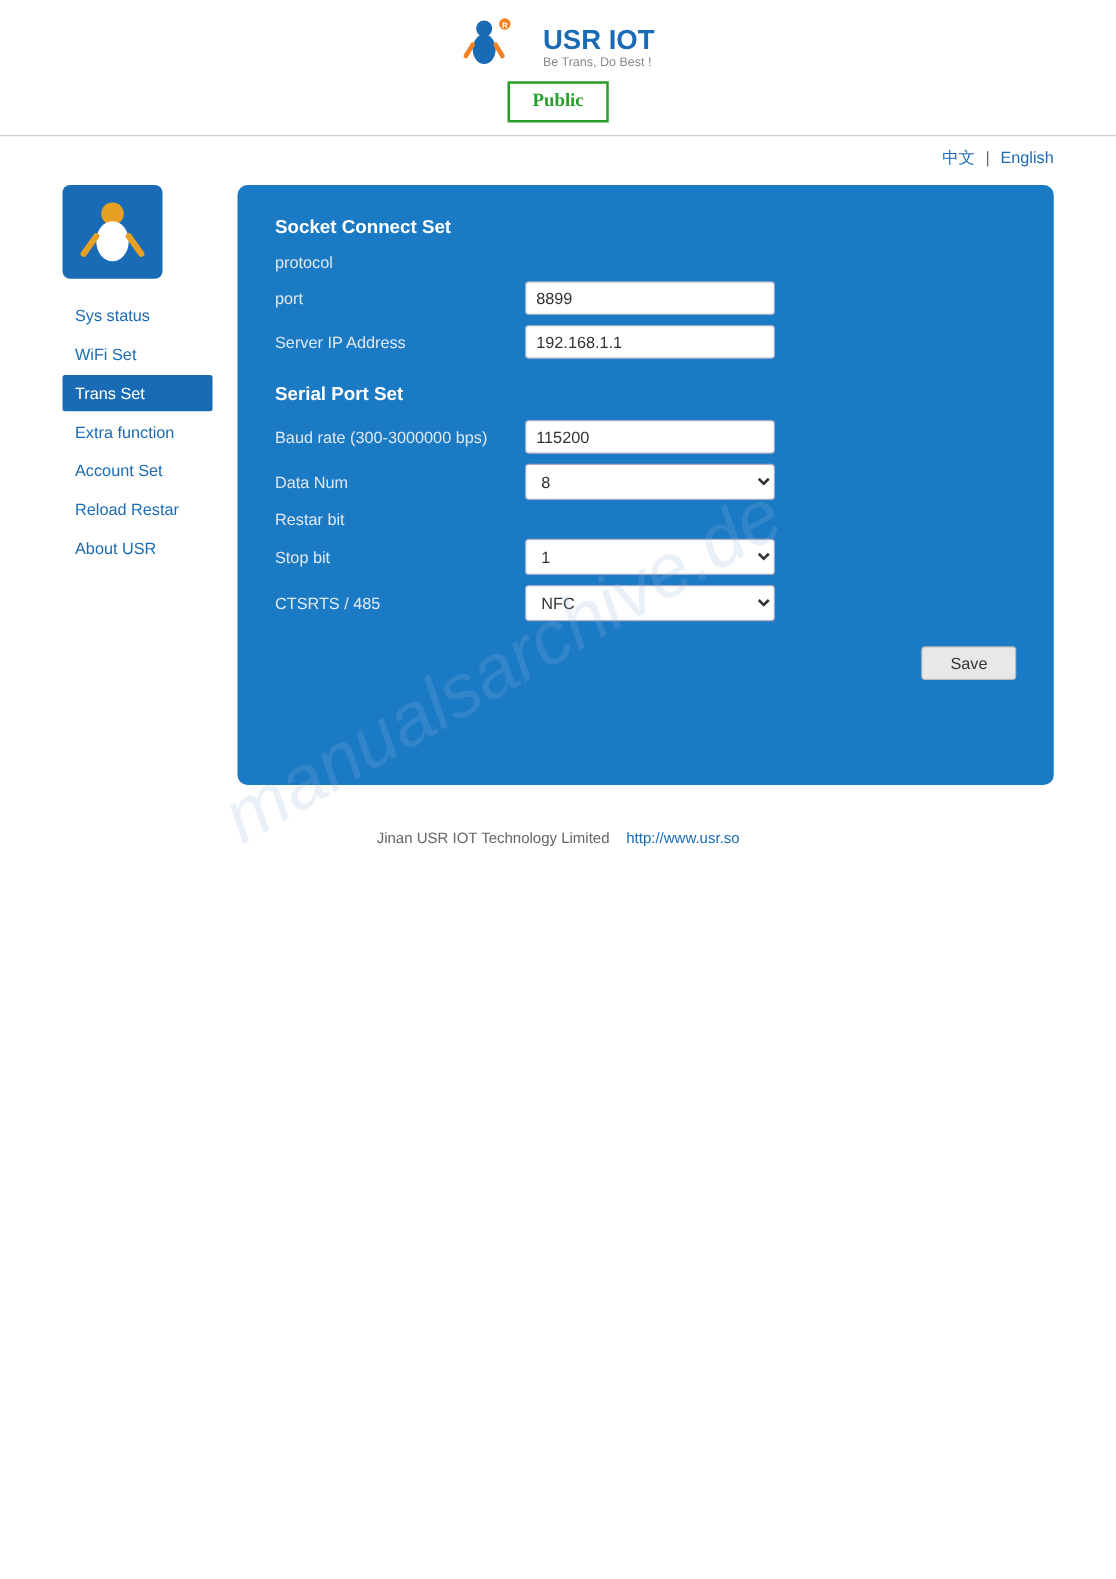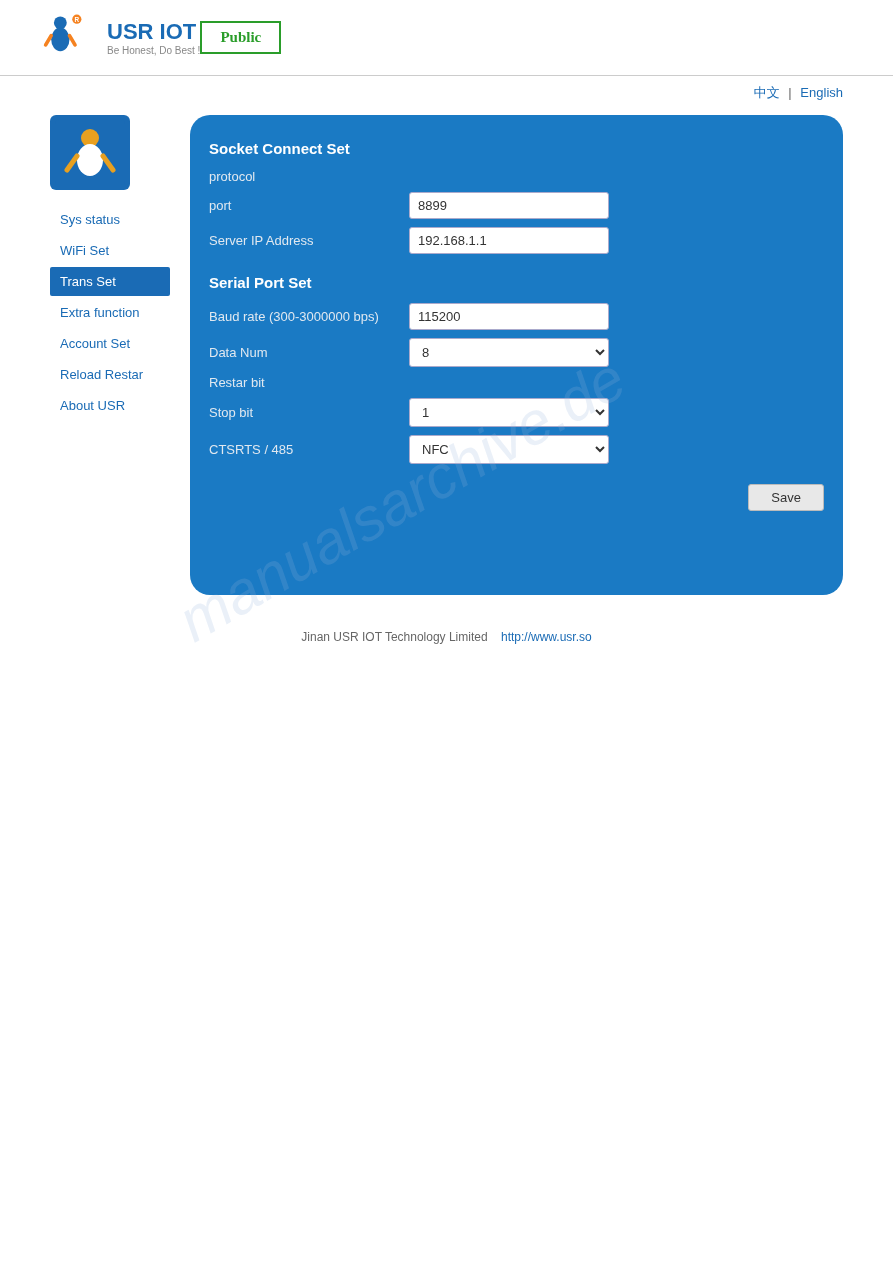--- a/index.html
+++ b/index.html
@@ -5,20 +5,21 @@
     * { box-sizing: border-box; margin: 0; padding: 0; }
     body { font-family: Arial, sans-serif; background: #fff; color: #333; font-size: 13px; }
 
     
     .header {
       display: flex;
       align-items: center;
       justify-content: flex-start;
       padding: 10px 42px;
       border-bottom: 1px solid #ccc;
+      flex-direction: column;
     }
     .logo-area {
       display: flex;
       align-items: center;
       gap: 10px;
     }
     .logo-icon {
       width: 55px;
       height: 55px;
     }
@@ -92,22 +93,22 @@
     }
     .sidebar-item.active {
       background: #1a6bb5;
       color: #fff;
     }
 
     
     .content-panel {
       flex: 1;
       background: #1a7ac4;
-      border-radius: 20px;
-      padding: 25px 19px;
+      border-radius: 8px;
+      padding: 25px 30px;
       color: #fff;
       min-height: 480px;
     }
 
     .section-title {
       font-size: 15px;
       font-weight: bold;
       color: #fff;
       margin-bottom: 12px;
     }
@@ -196,21 +197,21 @@
       <text x="35.5" y="13.5" font-size="7" fill="white" font-weight="bold">R</text>
 
       <circle cx="20" cy="14" r="7" fill="#1a6bb5"></circle>
       <ellipse cx="20" cy="32" rx="10" ry="13" fill="#1a6bb5"></ellipse>
 
       <line x1="10" y1="28" x2="4" y2="38" stroke="#f58220" stroke-width="4" stroke-linecap="round"></line>
       <line x1="30" y1="28" x2="36" y2="38" stroke="#f58220" stroke-width="4" stroke-linecap="round"></line>
     </svg>
     <div class="logo-text-area">
       <span class="logo-title">USR IOT</span>
-      <span class="logo-subtitle">Be Honest, Do Best !</span>
+      <span class="logo-subtitle">Be Trans, Do Best !</span>
     </div>
   </div>
   <div class="public-badge">Public</div>
 </div>
 
 <div class="lang-bar">
   <a>中文</a>
   <span>|</span>
   <a>English</a>
 </div>

